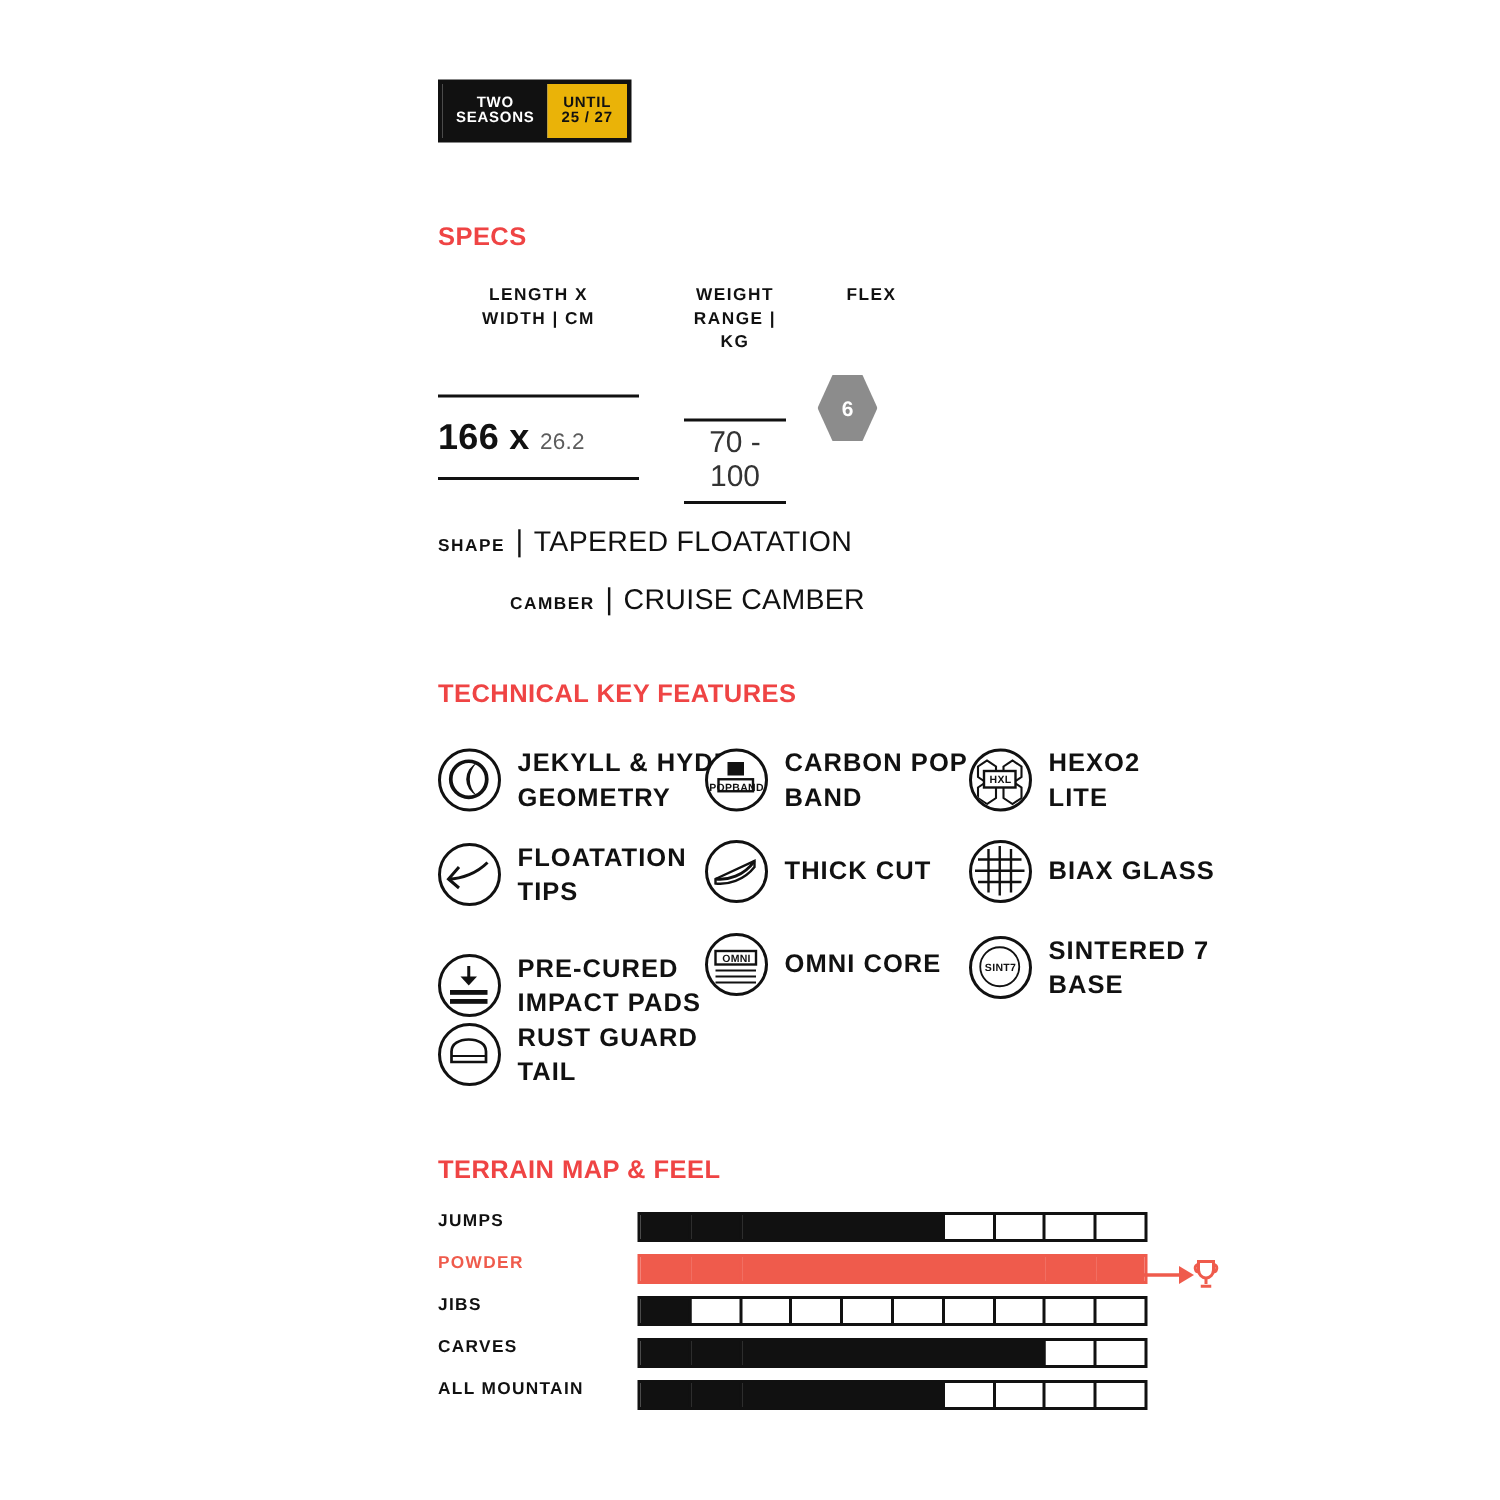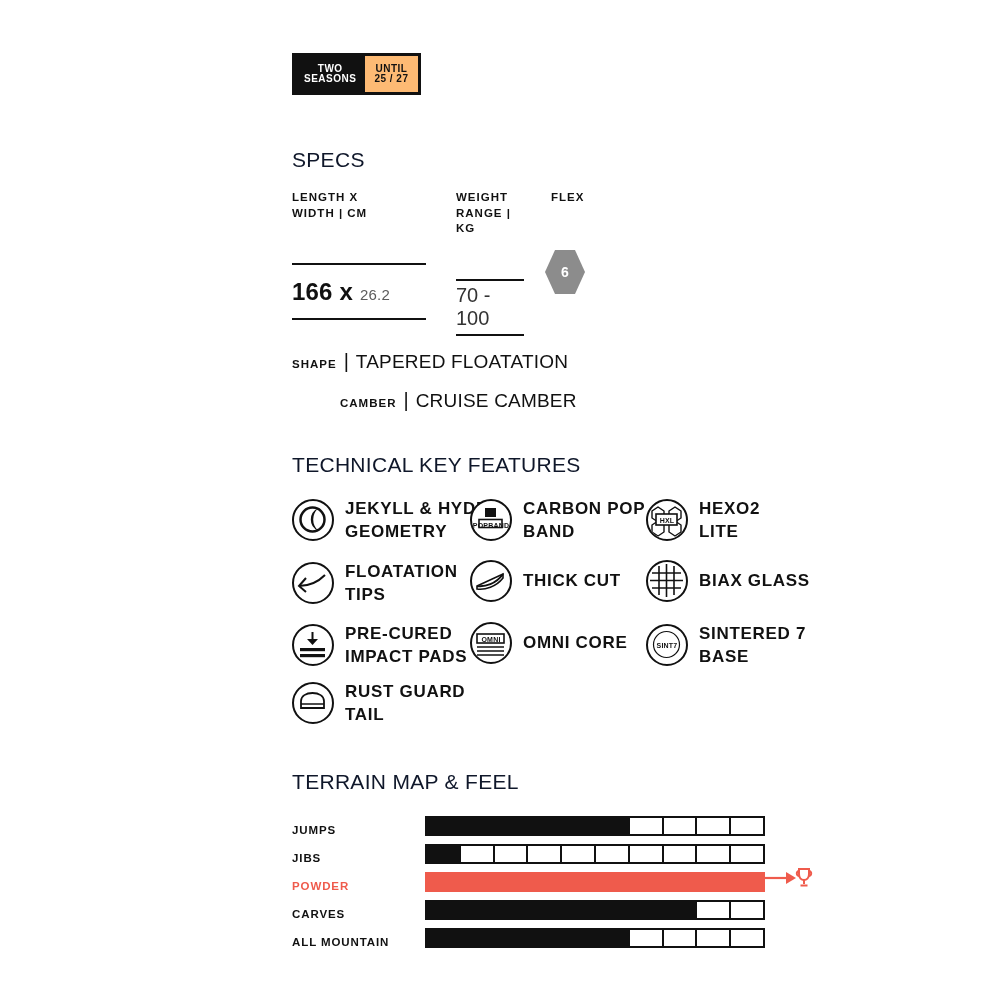--- a/index.html
+++ b/index.html
@@ -37,52 +37,53 @@
     background: #111111;
     color: #ffffff;
     display: flex;
     flex-direction: column;
     justify-content: center;
     align-items: center;
     padding: 0 9px;
     line-height: 1.05;
   }
   .season-badge .right {
-    background: #fdba74;
+    background: #eab308;
     color: #111111;
     display: flex;
     flex-direction: column;
     justify-content: center;
     align-items: center;
     padding: 0 9px;
     line-height: 1.05;
   }
   .season-badge span {
     font-size: 10px;
     font-weight: bold;
     letter-spacing: 0.5px;
     display: block;
     text-align: center;
   }
 
   
   .section-title {
     position: absolute;
-    font-size: 21px;
-    font-weight: normal;
+    font-size: 17px;
+    font-weight: bold;
     letter-spacing: 0.3px;
-    color: #0f172a;
+    color: #ef4444;
   }
   #specs-title { left: 292px; top: 148px; }
   #tkf-title   { left: 292px; top: 453px; }
   #terrain-title { left: 292px; top: 770px; }
 
   
   .spec-col {
     position: absolute;
+    text-align: center;
   }
   .spec-head {
     font-size: 11.5px;
     font-weight: bold;
     letter-spacing: 1px;
     line-height: 1.35;
     color: #111111;
     text-transform: uppercase;
   }
   .spec-rule {
@@ -206,21 +207,21 @@
   .terrain {
     position: absolute;
     left: 292px;
     top: 808px;
     width: 500px;
   }
   .terrain-row {
     position: relative;
     height: 28px;
     display: flex;
-    align-items: flex-end;
+    align-items: flex-start;
   }
   .terrain-label {
     width: 133px;
     font-size: 11.5px;
     font-weight: bold;
     letter-spacing: 0.9px;
     color: #111111;
     text-transform: uppercase;
   }
   .terrain-bar {
@@ -384,21 +385,21 @@
             <line x1="26" y1="4" x2="26" y2="33"></line>
             <line x1="4" y1="11" x2="33" y2="11"></line>
             <line x1="2" y1="18.5" x2="35" y2="18.5"></line>
             <line x1="4" y1="26" x2="33" y2="26"></line>
           </g>
         </svg>
       </div>
       <div class="feat-label">BIAX GLASS</div>
     </div>
 
-    <div class="feat" style="left:0px; top:130px;justify-content:space-between;">
+    <div class="feat" style="left:0px; top:142px;justify-content:space-between;">
       <div class="feat-icon">
         <svg width="37" height="37" viewBox="0 0 37 37">
           <path d="M18.5 6 L18.5 17" stroke="#111" stroke-width="2"></path>
           <path d="M13 13 L18.5 19 L24 13 Z" fill="#111"></path>
           <rect x="6" y="22" width="25" height="3.2" fill="#111"></rect>
           <rect x="6" y="28" width="25" height="3.2" fill="#111"></rect>
         </svg>
       </div>
       <div class="feat-label">PRE-CURED
 IMPACT PADS</div>
@@ -449,36 +450,20 @@
 
     <div class="terrain-row">
       <div class="terrain-label">JUMPS</div>
       <div class="terrain-bar">
         <div class="terrain-cell on"></div>
         <div class="terrain-cell on"></div>
         <div class="terrain-cell on"></div>
         <div class="terrain-cell on"></div>
         <div class="terrain-cell on"></div>
         <div class="terrain-cell on"></div>
-        <div class="terrain-cell"></div>
-        <div class="terrain-cell"></div>
-        <div class="terrain-cell"></div>
-        <div class="terrain-cell"></div>
-      </div>
-    </div>
-
-    <div class="terrain-row">
-      <div class="terrain-label">JIBS</div>
-      <div class="terrain-bar">
-        <div class="terrain-cell on"></div>
-        <div class="terrain-cell"></div>
-        <div class="terrain-cell"></div>
-        <div class="terrain-cell"></div>
-        <div class="terrain-cell"></div>
-        <div class="terrain-cell"></div>
         <div class="terrain-cell"></div>
         <div class="terrain-cell"></div>
         <div class="terrain-cell"></div>
         <div class="terrain-cell"></div>
       </div>
     </div>
 
     <div class="terrain-row accent">
       <div class="terrain-label">POWDER</div>
       <div class="terrain-bar">
@@ -502,20 +487,36 @@
             <path d="M37 5 C34 5 34 10 37.5 10"></path>
             <path d="M47 5 C50 5 50 10 46.5 10"></path>
             <line x1="42" y1="14" x2="42" y2="18"></line>
             <line x1="38.5" y1="19.5" x2="45.5" y2="19.5"></line>
           </g>
         </svg>
       </div>
     </div>
 
     <div class="terrain-row">
+      <div class="terrain-label">JIBS</div>
+      <div class="terrain-bar">
+        <div class="terrain-cell on"></div>
+        <div class="terrain-cell"></div>
+        <div class="terrain-cell"></div>
+        <div class="terrain-cell"></div>
+        <div class="terrain-cell"></div>
+        <div class="terrain-cell"></div>
+        <div class="terrain-cell"></div>
+        <div class="terrain-cell"></div>
+        <div class="terrain-cell"></div>
+        <div class="terrain-cell"></div>
+      </div>
+    </div>
+
+    <div class="terrain-row">
       <div class="terrain-label">CARVES</div>
       <div class="terrain-bar">
         <div class="terrain-cell on"></div>
         <div class="terrain-cell on"></div>
         <div class="terrain-cell on"></div>
         <div class="terrain-cell on"></div>
         <div class="terrain-cell on"></div>
         <div class="terrain-cell on"></div>
         <div class="terrain-cell on"></div>
         <div class="terrain-cell on"></div>

